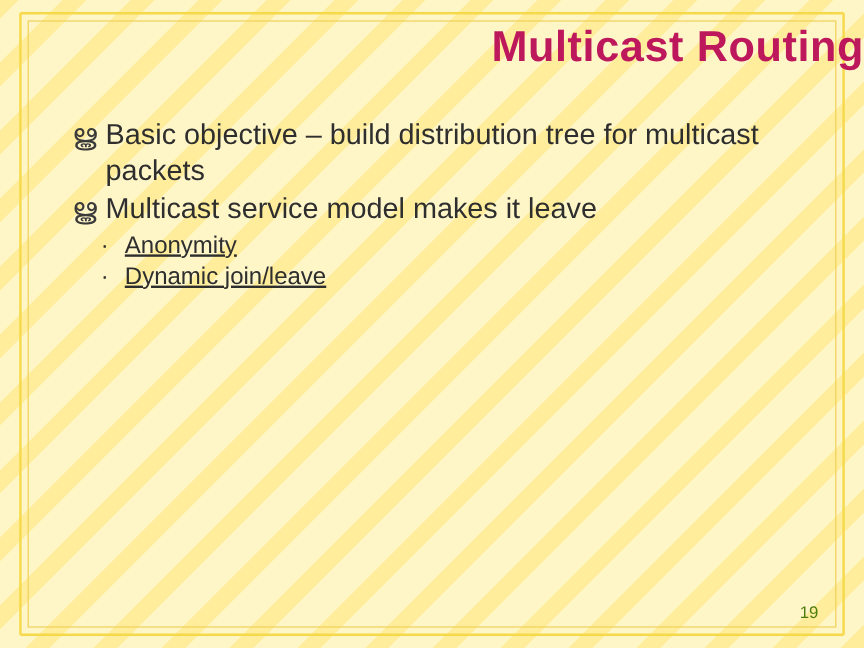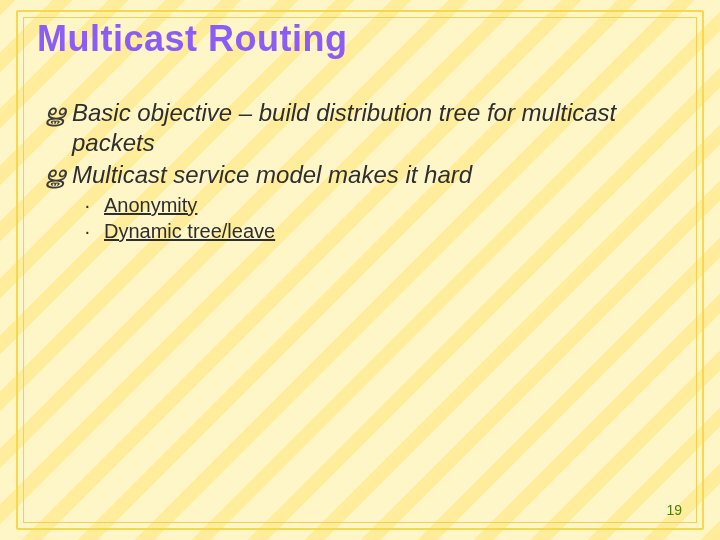--- a/index.html
+++ b/index.html
@@ -48,42 +48,40 @@
     right: 5px;
     top: 5px;
     bottom: 5px;
     border: 1px solid #f0d057;
   }
   .title {
     position: absolute;
     top: 18px;
     left: 0;
     right: 0;
-    text-align: left;
+    text-align: right;
     font-family: Arial, Helvetica, sans-serif;
     font-weight: bold;
     font-size: 36px;
-    color: #8b5cf6;
+    color: #be185d;
     letter-spacing: 0.5px;
-    margin-left: 37px;
   }
   .content {
     position: absolute;
     top: 96px;
     left: 44px;
     right: 44px;
     color: #2e2e2e;
   }
   .lvl1 {
     font-size: 24px;
     line-height: 1.25;
-    margin: 2px 0 2px 0;
+    margin: 2px 0 2px 16px;
     padding-left: 28px;
     text-indent: -28px;
-    font-style: italic;
   }
   .lvl1 .bullet {
     font-family: "Segoe UI Symbol", Arial, sans-serif;
     color: #3a3a3a;
     display: inline-block;
     width: 28px;
     text-indent: 0;
   }
   .lvl2 {
     font-size: 20px;
@@ -113,24 +111,24 @@
   <div class="stripes"></div>
   <div class="frame"></div>
 
   <div class="title">Multicast Routing</div>
 
   <div class="content">
     <p class="lvl1">
       <span class="bullet">ൠ</span><span>Basic objective – build distribution tree for multicast packets</span>
     </p>
     <p class="lvl1">
-      <span class="bullet">ൠ</span><span>Multicast service model makes it hard</span>
+      <span class="bullet">ൠ</span><span>Multicast service model makes it leave</span>
     </p>
     <p class="lvl2">
       <span class="dot">·</span><span>Anonymity</span>
     </p>
     <p class="lvl2">
-      <span class="dot">·</span><span>Dynamic tree/leave</span>
+      <span class="dot">·</span><span>Dynamic join/leave</span>
     </p>
   </div>
 
   <div class="pagenum">19</div>
 </div>
 
 </body></html>

